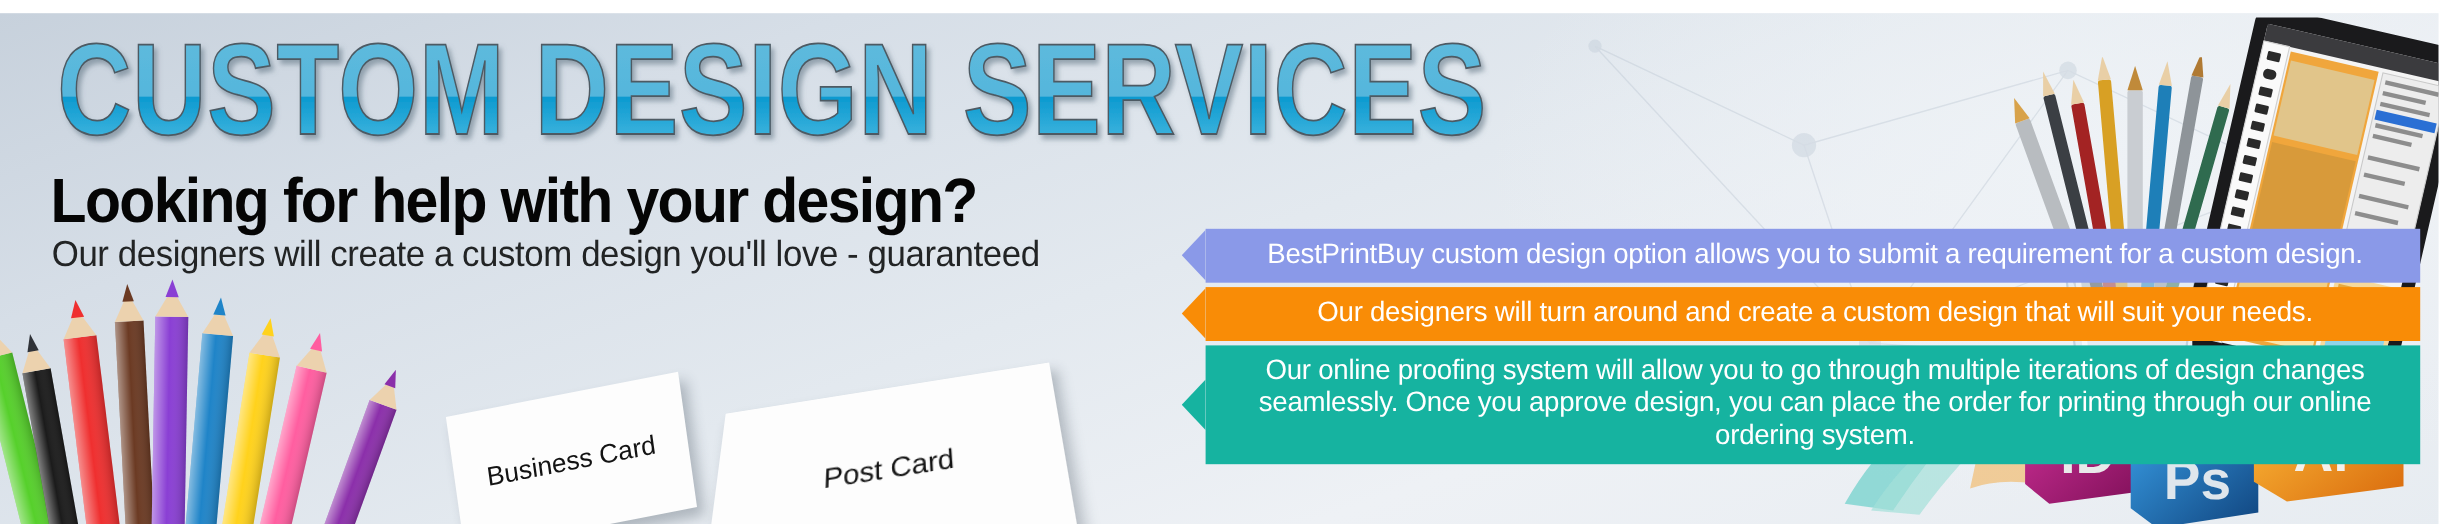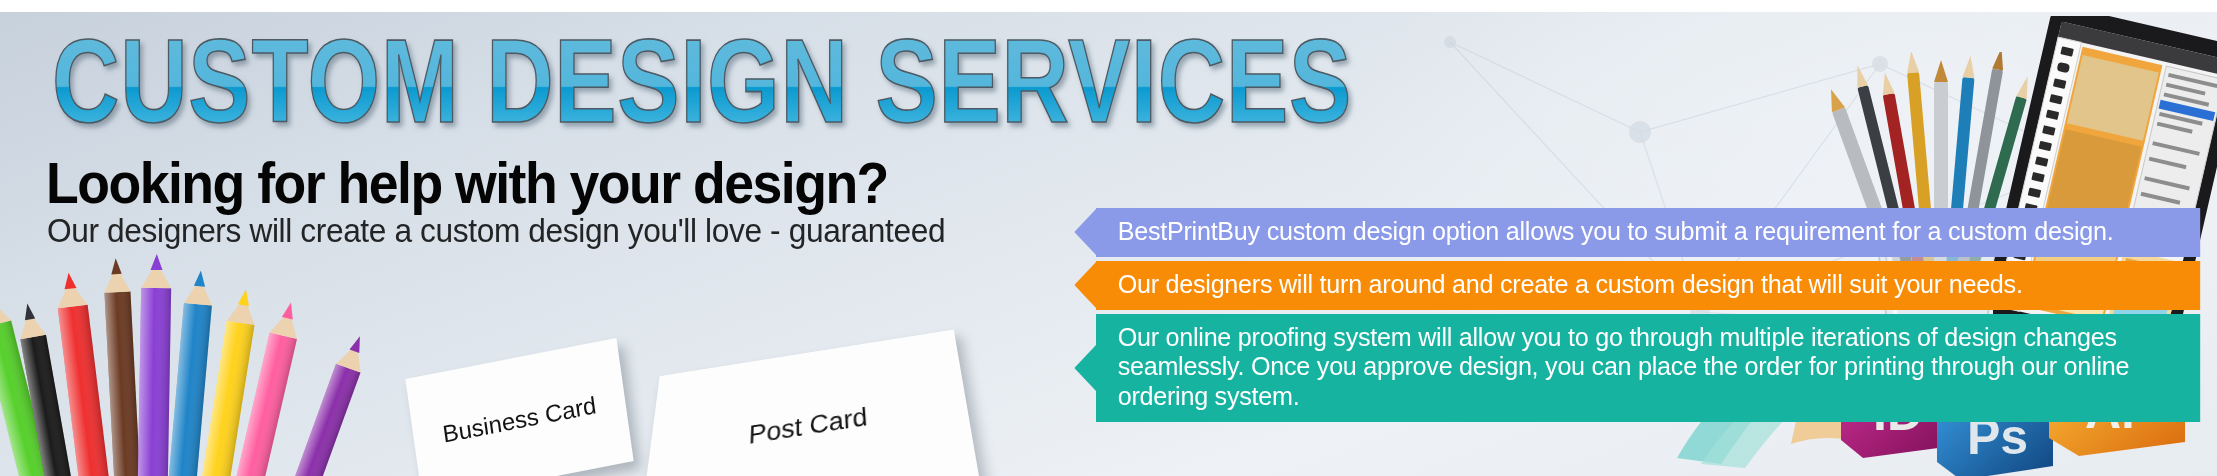--- a/index.html
+++ b/index.html
@@ -63,21 +63,21 @@
     transform:rotate(-11deg) skewX(-3deg);
   }
   .card-business span{ font-size:24px; }
   .card-post{
     left:648px; top:330px; width:320px; height:168px;
     transform:rotate(-9deg) skewX(-8deg) perspective(420px) rotateX(22deg);
   }
   .card-post span{ font-size:27px; }
 
   
-  .callouts{ position:absolute; left:1096px; top:196px; width:1121px; }
+  .callouts{ position:absolute; left:1096px; top:196px; width:1121px;text-align:center; }
   .callout{
     position:relative;
     padding:9px 18px 10px 22px;
     color:#ffffff;
     font-size:25.5px;
     line-height:1.17;
     font-weight:500;
     letter-spacing:-.25px;
     margin-bottom:4px;
     transform:scaleX(.985); transform-origin:left top;

